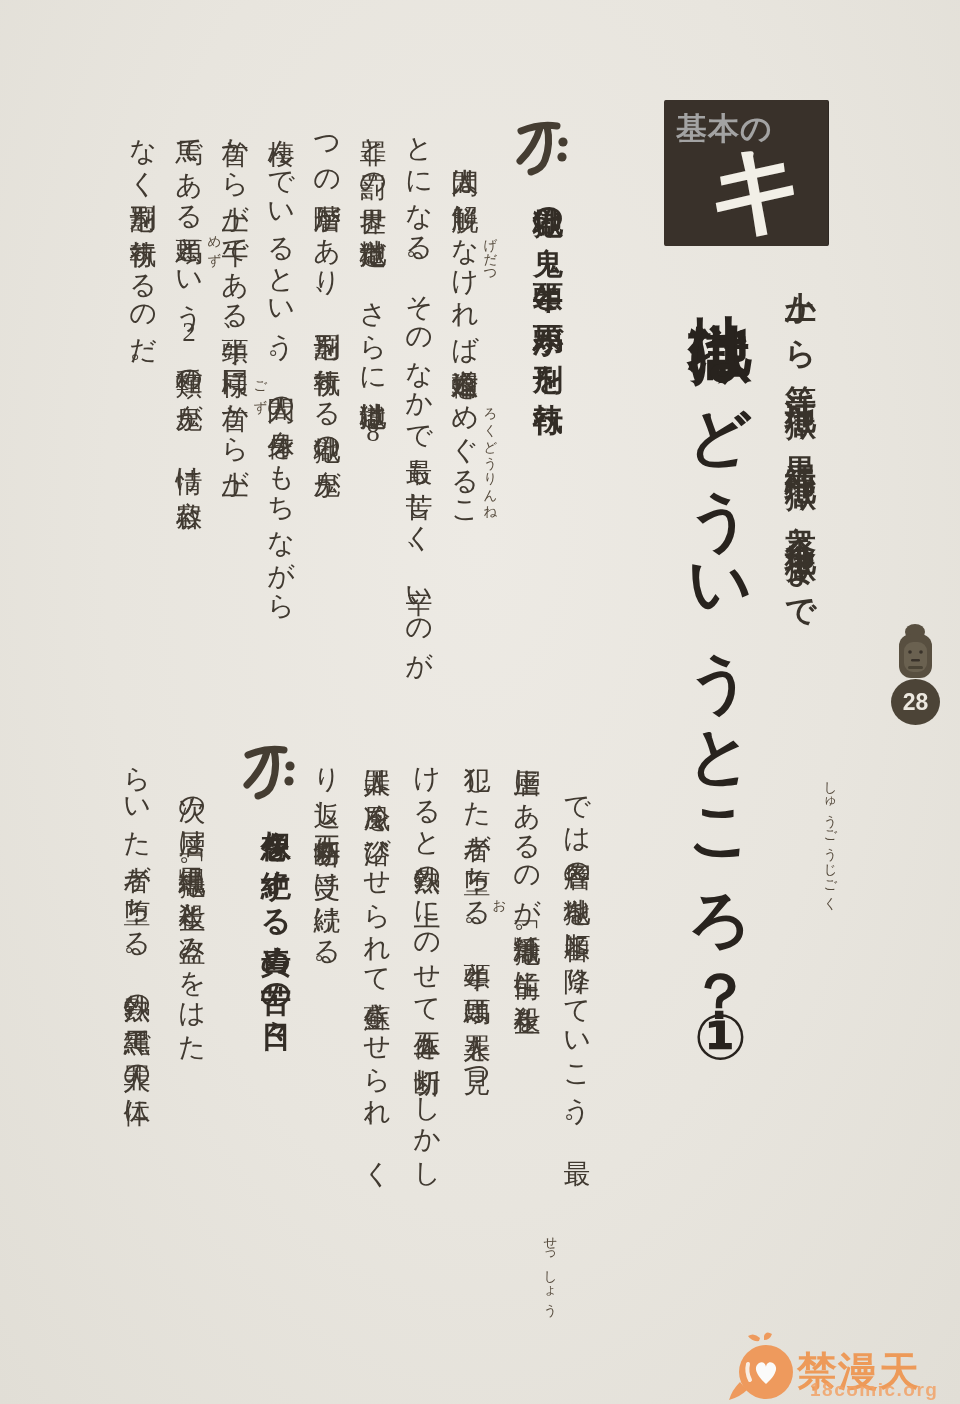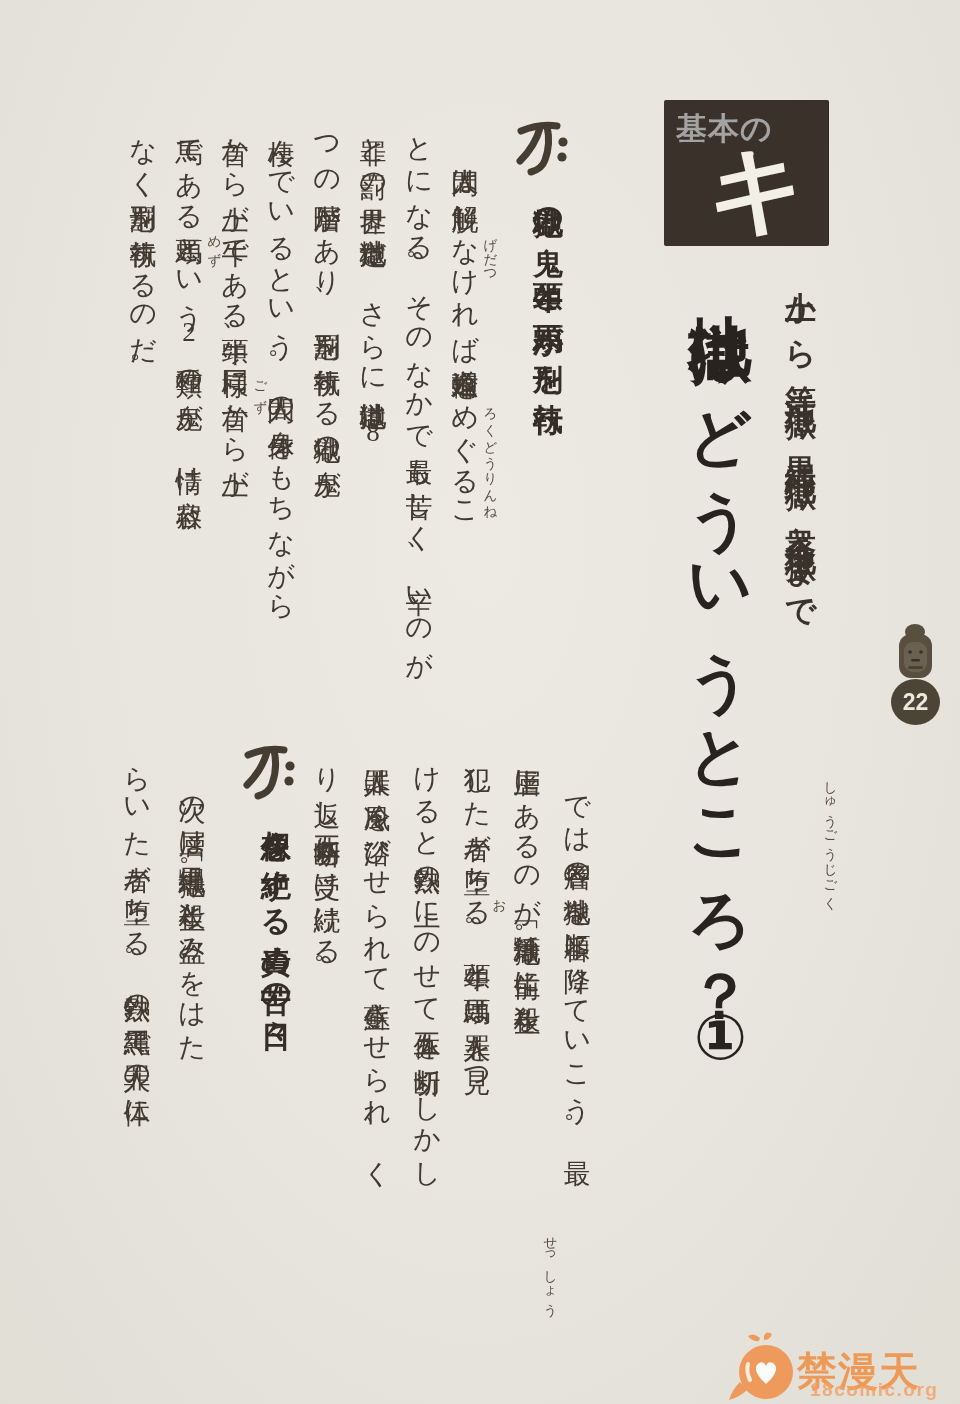--- a/index.html
+++ b/index.html
@@ -122,21 +122,21 @@
   <svg class="glyph-svg" style="left:895px;top:622px;" width="41" height="60" viewBox="0 0 41 60">
     <ellipse cx="20" cy="10" rx="10" ry="8" fill="#584f40"></ellipse>
     <rect x="4" y="12" width="33" height="44" rx="12" fill="#584f40"></rect>
     <rect x="9" y="20" width="23" height="30" rx="9" fill="#6a6150"></rect>
     <circle cx="15" cy="30" r="1.8" fill="#39322a"></circle>
     <circle cx="26" cy="30" r="1.8" fill="#39322a"></circle>
     <rect x="16" y="37" width="9" height="2.4" rx="1.2" fill="#39322a"></rect>
     <rect x="13" y="44" width="15" height="3" rx="1.5" fill="#4a4335"></rect>
   </svg>
   <div class="page-marker-circle">
-    <span class="page-num">22</span>
+    <span class="page-num">28</span>
   </div>
 
   <svg class="glyph-svg" style="left:514px;top:116px;" width="60" height="62" viewBox="0 0 60 62">
     <g stroke="#453d32" stroke-width="7" fill="none" stroke-linecap="round">
       <path d="M7 15 Q26 7 43 10"></path>
       <path d="M26 12 Q21 30 6 45"></path>
       <path d="M33 10 Q37 28 31 44 Q28 53 17 56"></path>
     </g>
     <circle cx="49" cy="26" r="4.6" fill="#453d32"></circle>
     <circle cx="48" cy="41" r="4.6" fill="#453d32"></circle>

